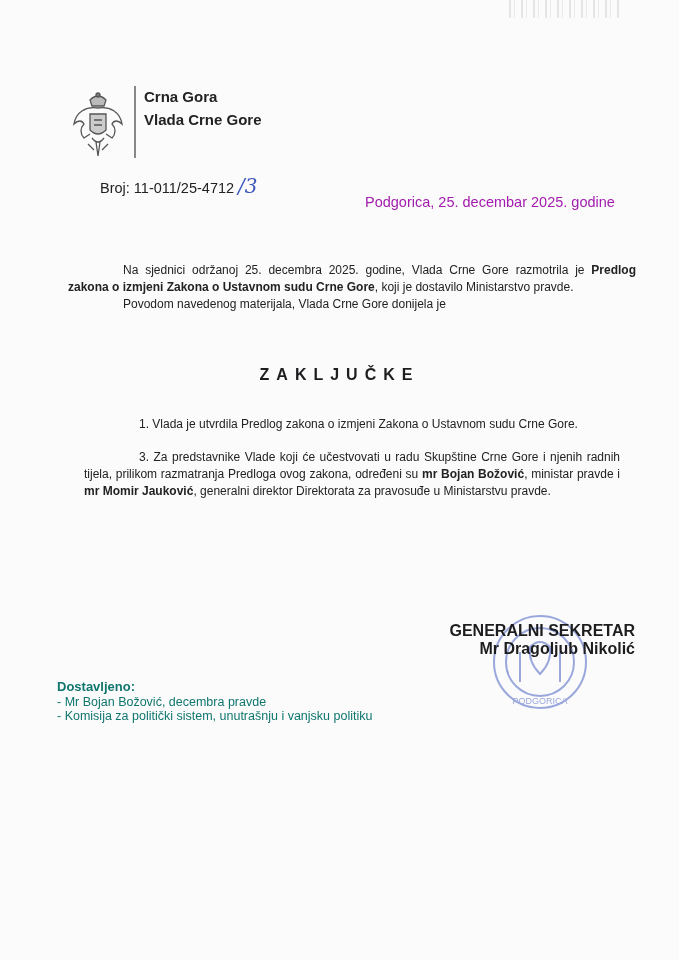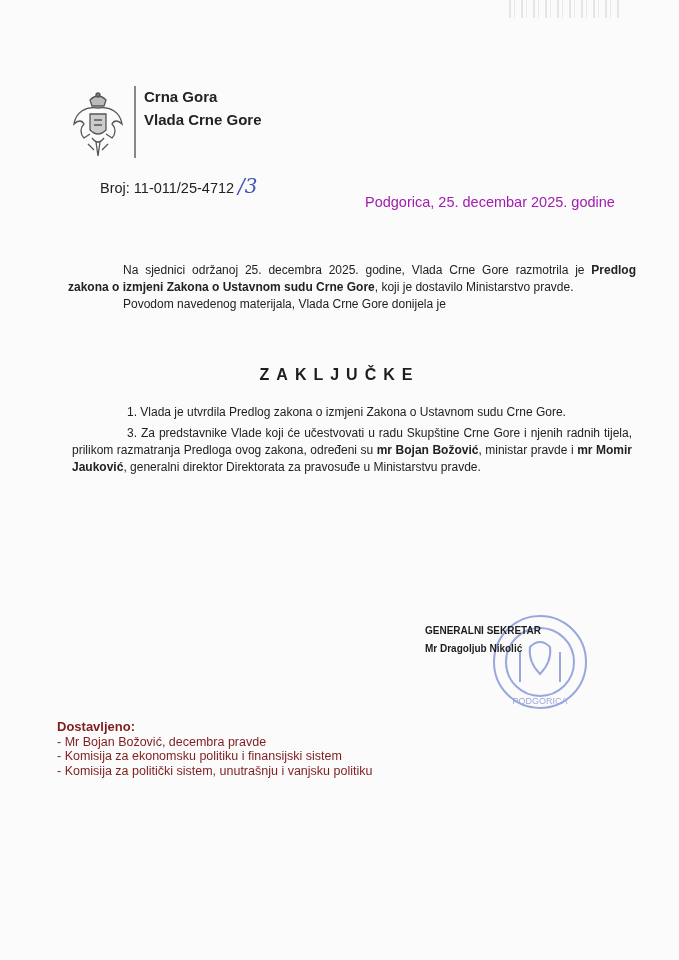--- a/index.html
+++ b/index.html
@@ -18,25 +18,25 @@
   .divider { width: 2px; height: 72px; background: #888; margin: 0 8px 0 6px; }
   .header-lines { display: flex; flex-direction: column; gap: 1px; font-size: 15px; font-weight: bold; line-height: 22px; color: #222; }
   .ref { position: absolute; left: 100px; top: 174px; font-size: 14.5px; color: #222; text-align: center; }
   .ref .hand { font-family: "DejaVu Serif", serif; font-style: italic; color: #3a56b8; font-size: 20px; margin-left: 4px; }
   .place-date { position: absolute; left: 365px; top: 194px; font-size: 14.5px; color: #a21caf; }
   .body-text { position: absolute; left: 68px; width: 568px; font-size: 12px; line-height: 17px; color: #222; text-align: justify; }
   .para1 { top: 262px; }
   .indent { text-indent: 55px; }
   .title { position: absolute; left: 0; width: 679px; top: 366px; text-align: center; font-size: 16px; font-weight: bold; letter-spacing: 7px; }
   .conclusions { top: 400px; }
-  .conclusions p { margin: 4px; }
+  .conclusions p { margin: 16px; }
   b { font-weight: bold; }
-  .signature { position: absolute; left: 425px; top: 622px; width: 210px; font-weight: bold; font-size: 10px; line-height: 18px; }
+  .signature { position: absolute; left: 425px; top: 622px; width: 210px; text-align: right; font-weight: bold; font-size: 16px; line-height: 18px; }
   .stamp { position: absolute; left: 490px; top: 612px; width: 100px; height: 100px; opacity: .55; }
-  .delivered { position: absolute; left: 57px; top: 720px; font-size: 12.5px; line-height: 14.5px; color: #7f1d1d; }
+  .delivered { position: absolute; left: 57px; top: 680px; font-size: 12.5px; line-height: 14.5px; color: #0f766e; }
   .delivered .head { font-weight: bold; font-size: 13px; }
 </style>
 </head>
 <body>
 
 <div class="page">
   <div class="scan-marks"></div>
 
   <div class="header">
     <svg class="crest" viewBox="0 0 60 70">
@@ -86,16 +86,15 @@
   </svg>
 
   <div class="signature">
     <div>GENERALNI SEKRETAR</div>
     <div>Mr Dragoljub Nikolić</div>
   </div>
 
   <div class="delivered">
     <div class="head">Dostavljeno:</div>
     <div>- Mr Bojan Božović, decembra pravde</div>
-    <div>- Komisija za ekonomsku politiku i finansijski sistem</div>
     <div>- Komisija za politički sistem, unutrašnju i vanjsku politiku</div>
   </div>
 </div>
 
 </body></html>

